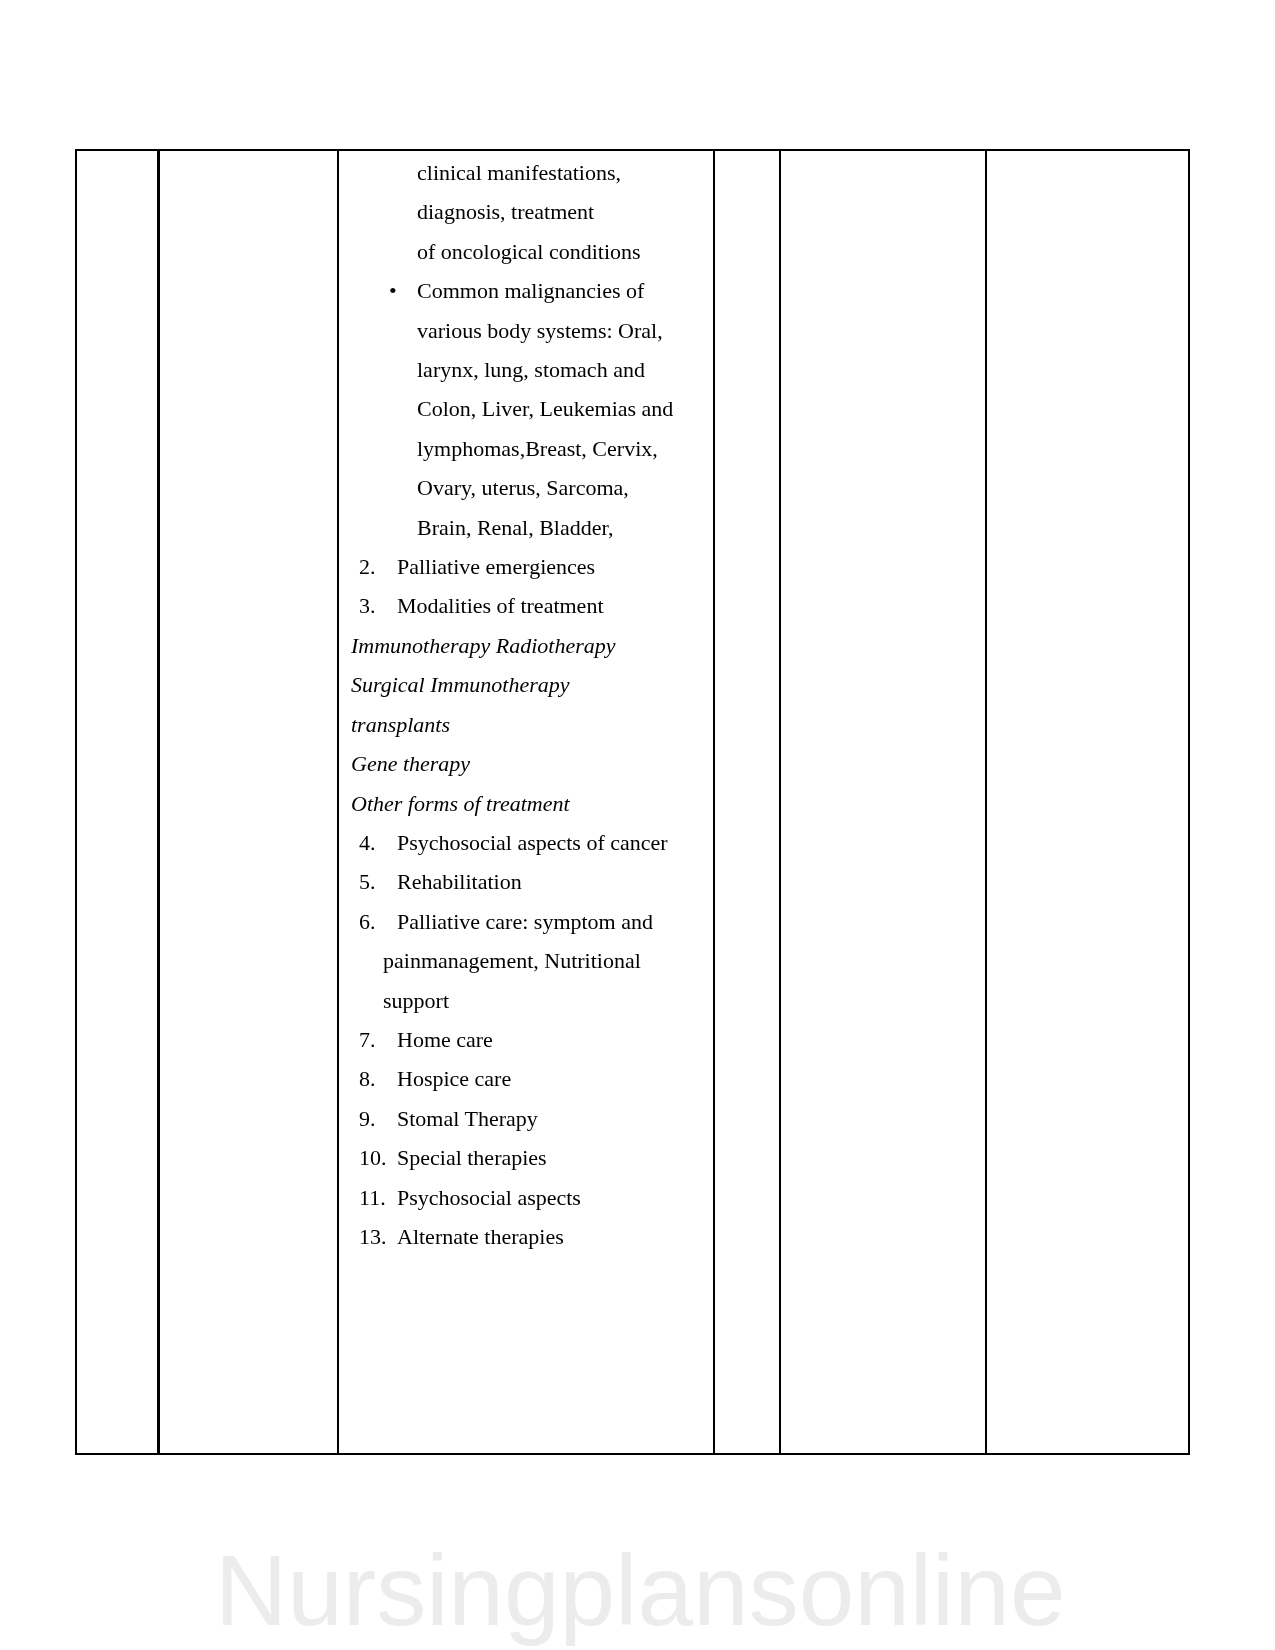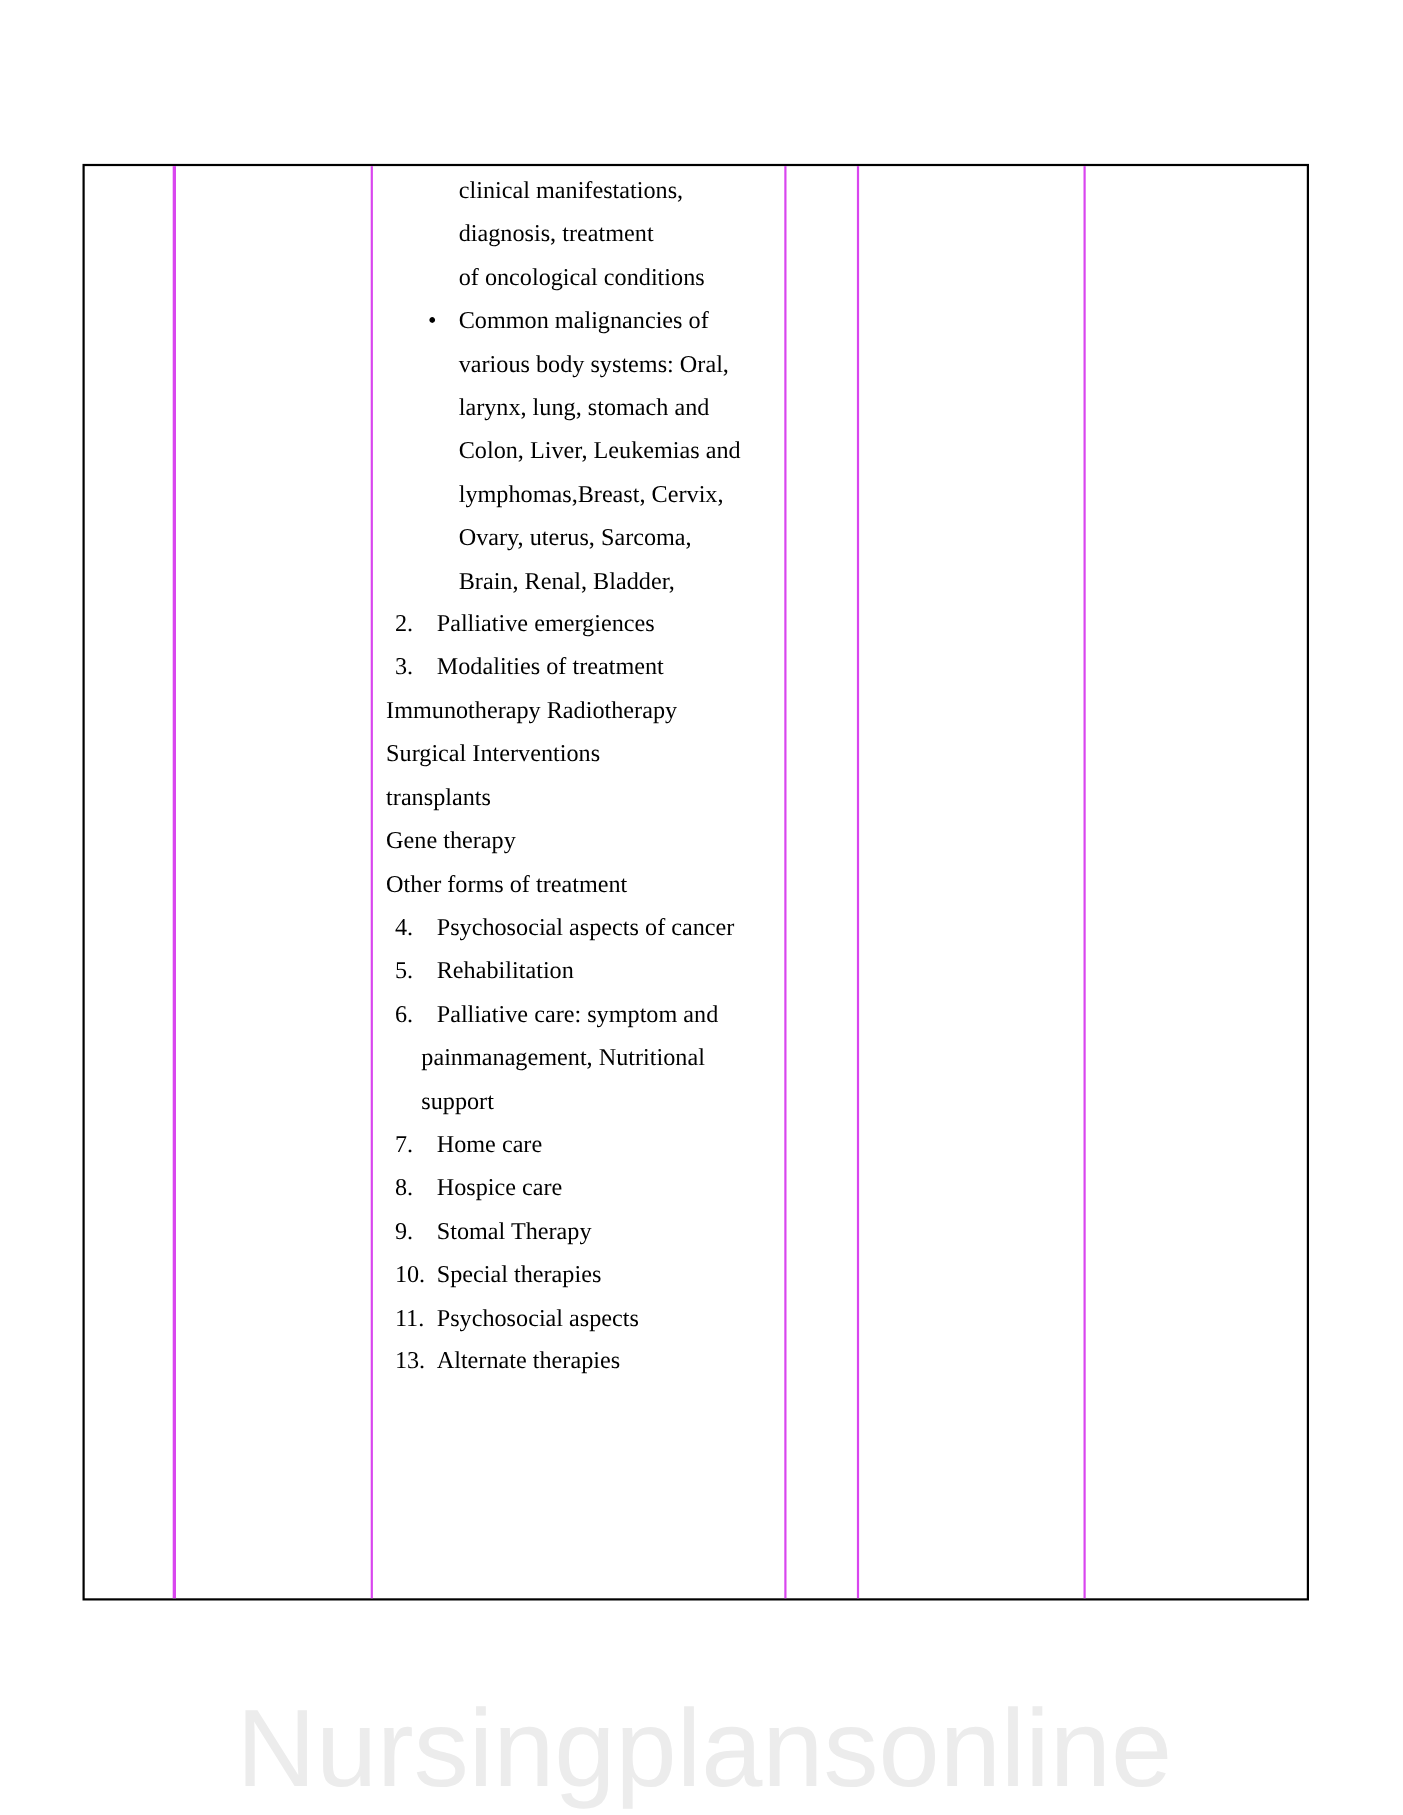--- a/index.html
+++ b/index.html
@@ -16,36 +16,36 @@
     position:absolute;
     left:75px; top:149px;
     width:1115px; height:1306px;
     box-sizing:border-box;
     border:2px solid #000;
     display:flex;
     background:#fff;
   }
   .cell{
     box-sizing:border-box;
-    border-right:2px solid #d946ef;
+    border-right:2px solid #000000;
     height:100%;
   }
   .cell.c1{width:83px;border-right-width:3px;}
   .cell.c2{width:179px;}
   .cell.c3{width:376px;}
   .cell.c4{width:66px;}
   .cell.c5{width:206px;}
   .cell.c6{width:200px;border-right:none;}
   .cell-content{
     padding-top:2px;
     font-size:22px;
     line-height:39.4px;
   }
   .line{position:relative;white-space:nowrap;}
-  .line.flush{padding-left:12px;}
+  .line.flush{padding-left:12px;font-style:italic;}
   .line.hang{padding-left:78px;}
   .line.bullet{padding-left:78px;}
   .line.num{padding-left:58px;}
   .line.numcont{padding-left:44px;}
   .marker-num{
     position:absolute;
     left:20px;
     width:38px;
     display:inline-block;
   }
@@ -87,21 +87,21 @@
         <div class="line hang"><span>larynx, lung, stomach and</span></div>
         <div class="line hang"><span>Colon, Liver, Leukemias and</span></div>
         <div class="line hang"><span>lymphomas,Breast, Cervix,</span></div>
         <div class="line hang"><span>Ovary, uterus, Sarcoma,</span></div>
         <div class="line hang"><span>Brain, Renal, Bladder,</span></div>
 
         <div class="line num"><span class="marker-num">2.</span><span>Palliative emergiences</span></div>
         <div class="line num"><span class="marker-num">3.</span><span>Modalities of treatment</span></div>
 
         <div class="line flush"><span>Immunotherapy Radiotherapy</span></div>
-        <div class="line flush"><span>Surgical Interventions</span></div>
+        <div class="line flush"><span>Surgical Immunotherapy</span></div>
         <div class="line flush"><span>transplants</span></div>
         <div class="line flush"><span>Gene therapy</span></div>
         <div class="line flush"><span>Other forms of treatment</span></div>
 
         <div class="line num"><span class="marker-num">4.</span><span>Psychosocial aspects of cancer</span></div>
         <div class="line num"><span class="marker-num">5.</span><span>Rehabilitation</span></div>
         <div class="line num"><span class="marker-num">6.</span><span>Palliative care: symptom and</span></div>
         <div class="line numcont"><span>painmanagement, Nutritional</span></div>
         <div class="line numcont"><span>support</span></div>
         <div class="line num"><span class="marker-num">7.</span><span>Home care</span></div>

